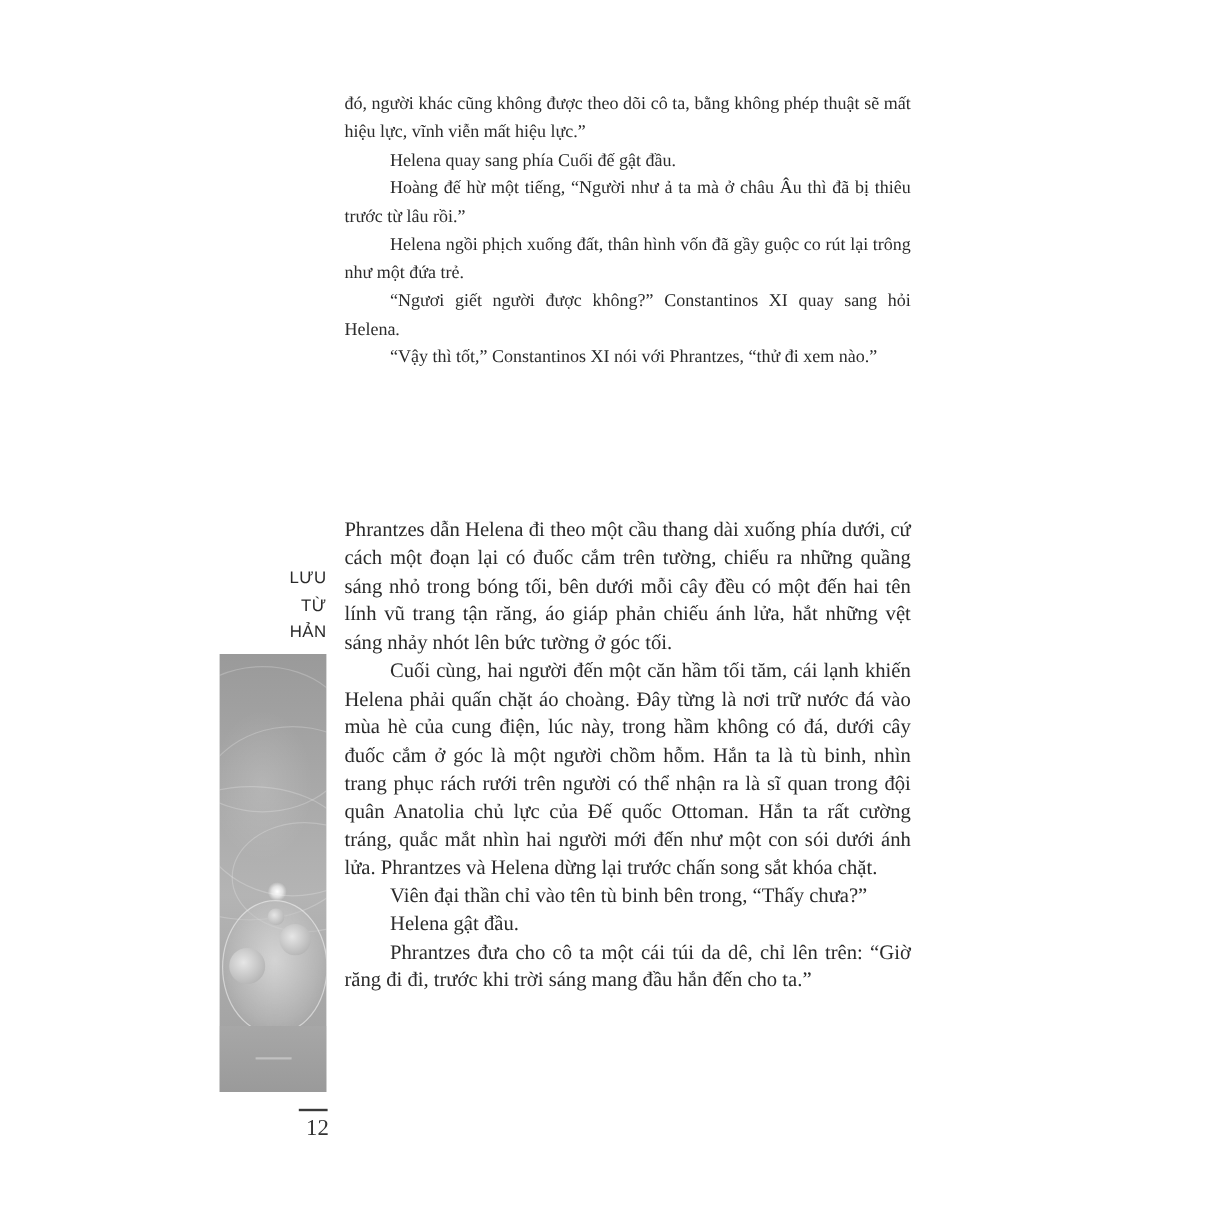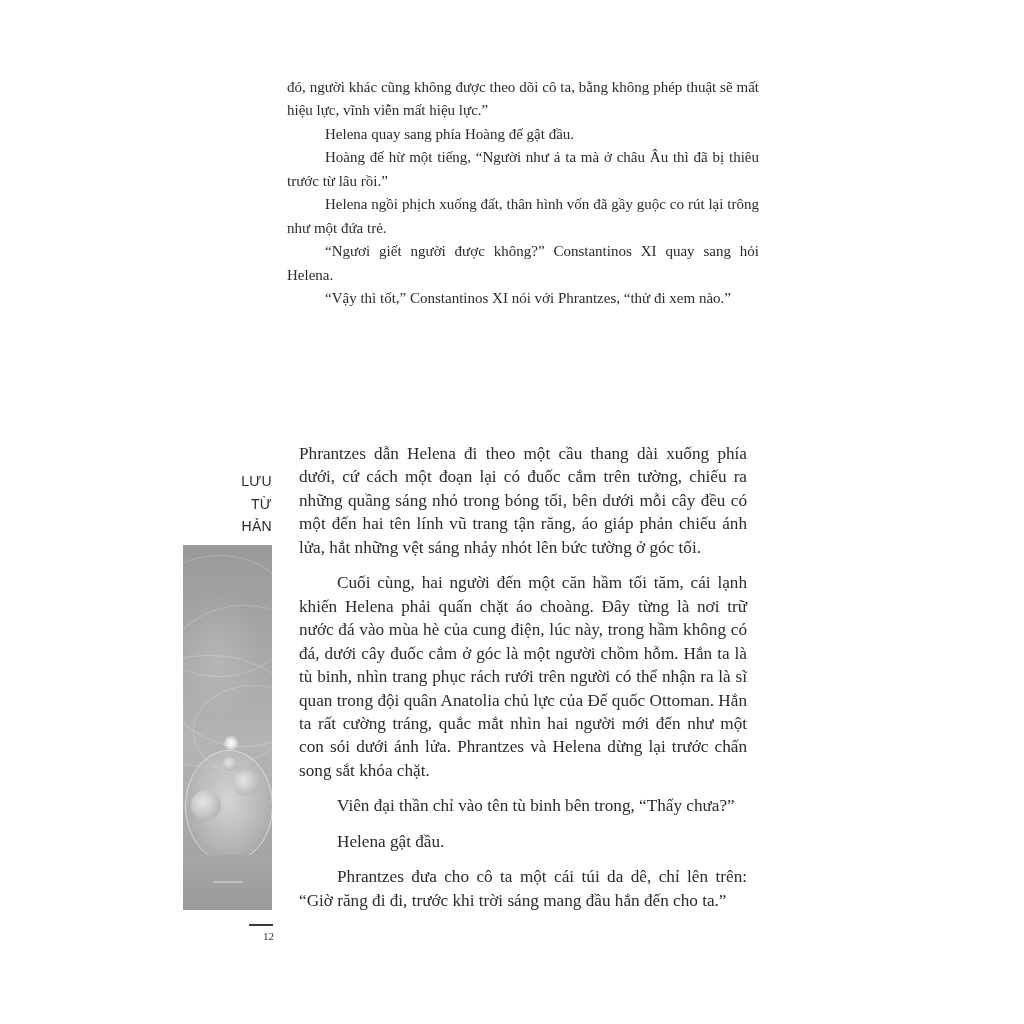--- a/index.html
+++ b/index.html
@@ -9,21 +9,21 @@
   }
   .text-col {
     position: absolute; left: 287px; top: 76px; width: 472px;
     font-size: 15px; line-height: 23.45px; text-align: justify;
   }
   .text-col p { margin: 0; text-indent: 38px; }
   .text-col p.noindent { text-indent: 0; }
   .block-top { }
   .block-bottom { position: absolute; left: 287px; top: 430px; width: 472px;
     font-size: 17.2px; line-height: 23.45px; text-align: justify; }
-  .block-bottom p { margin: 12px; text-indent: 38px; }
+  .block-bottom p { margin: 0; text-indent: 38px; }
   .block-bottom p.noindent { text-indent: 0; }
 
   .author {
     position: absolute; left: 200px; top: 470px; width: 72px; text-align: right;
     font-family: "Liberation Sans", "DejaVu Sans", sans-serif; font-weight: normal;
     font-size: 14px; line-height: 22.5px; color: #2a2a2a; letter-spacing: 0.3px;
   }
   .author span { display: block; }
 
   .art-strip {
@@ -53,29 +53,29 @@
   .art-base-detail {
     position: absolute; left: 30px; top: 322px; width: 30px; height: 14px;
     border-bottom: 2px solid rgba(220,220,220,0.55);
   }
 
   .page-rule {
     position: absolute; left: 249px; top: 924px; width: 24px; height: 2px; background: #3a3a3a;
   }
   .page-number {
     position: absolute; left: 244px; top: 930px; width: 30px; text-align: right;
-    font-family: "Liberation Serif", "DejaVu Serif", serif; font-size: 11px; color: #333;
+    font-family: "Liberation Serif", "DejaVu Serif", serif; font-size: 19px; color: #333;
   }
 </style>
 </head>
 <body>
 
 <div class="text-col block-top">
   <p class="noindent">đó, người khác cũng không được theo dõi cô ta, bằng không phép thuật sẽ mất hiệu lực, vĩnh viễn mất hiệu lực.”</p>
-  <p>Helena quay sang phía Hoàng đế gật đầu.</p>
+  <p>Helena quay sang phía Cuối đế gật đầu.</p>
   <p>Hoàng đế hừ một tiếng, “Người như ả ta mà ở châu Âu thì đã bị thiêu trước từ lâu rồi.”</p>
   <p>Helena ngồi phịch xuống đất, thân hình vốn đã gầy guộc co rút lại trông như một đứa trẻ.</p>
   <p>“Ngươi giết người được không?” Constantinos XI quay sang hỏi Helena.</p>
   <p>“Vậy thì tốt,” Constantinos XI nói với Phrantzes, “thử đi xem nào.”</p>
 </div>
 
 <div class="block-bottom">
   <p class="noindent">Phrantzes dẫn Helena đi theo một cầu thang dài xuống phía dưới, cứ cách một đoạn lại có đuốc cắm trên tường, chiếu ra những quầng sáng nhỏ trong bóng tối, bên dưới mỗi cây đều có một đến hai tên lính vũ trang tận răng, áo giáp phản chiếu ánh lửa, hắt những vệt sáng nhảy nhót lên bức tường ở góc tối.</p>
   <p>Cuối cùng, hai người đến một căn hầm tối tăm, cái lạnh khiến Helena phải quấn chặt áo choàng. Đây từng là nơi trữ nước đá vào mùa hè của cung điện, lúc này, trong hầm không có đá, dưới cây đuốc cắm ở góc là một người chồm hỗm. Hắn ta là tù binh, nhìn trang phục rách rưới trên người có thể nhận ra là sĩ quan trong đội quân Anatolia chủ lực của Đế quốc Ottoman. Hắn ta rất cường tráng, quắc mắt nhìn hai người mới đến như một con sói dưới ánh lửa. Phrantzes và Helena dừng lại trước chấn song sắt khóa chặt.</p>
   <p>Viên đại thần chỉ vào tên tù binh bên trong, “Thấy chưa?”</p>

